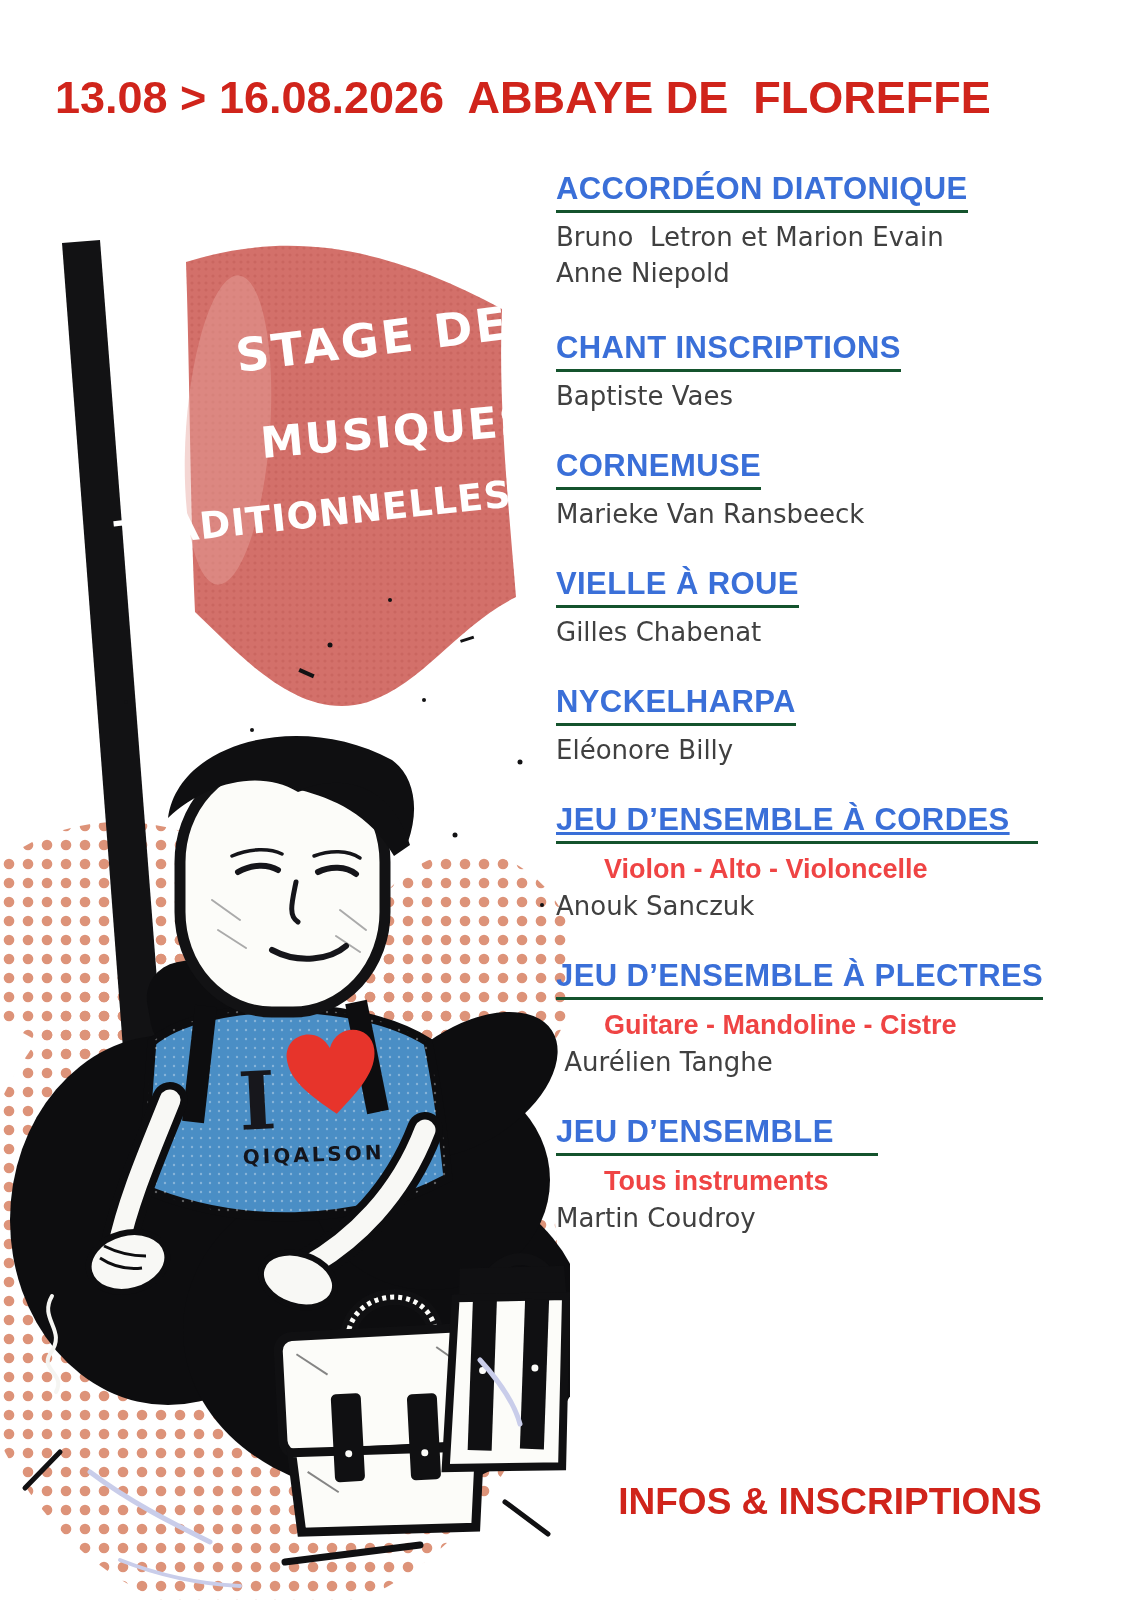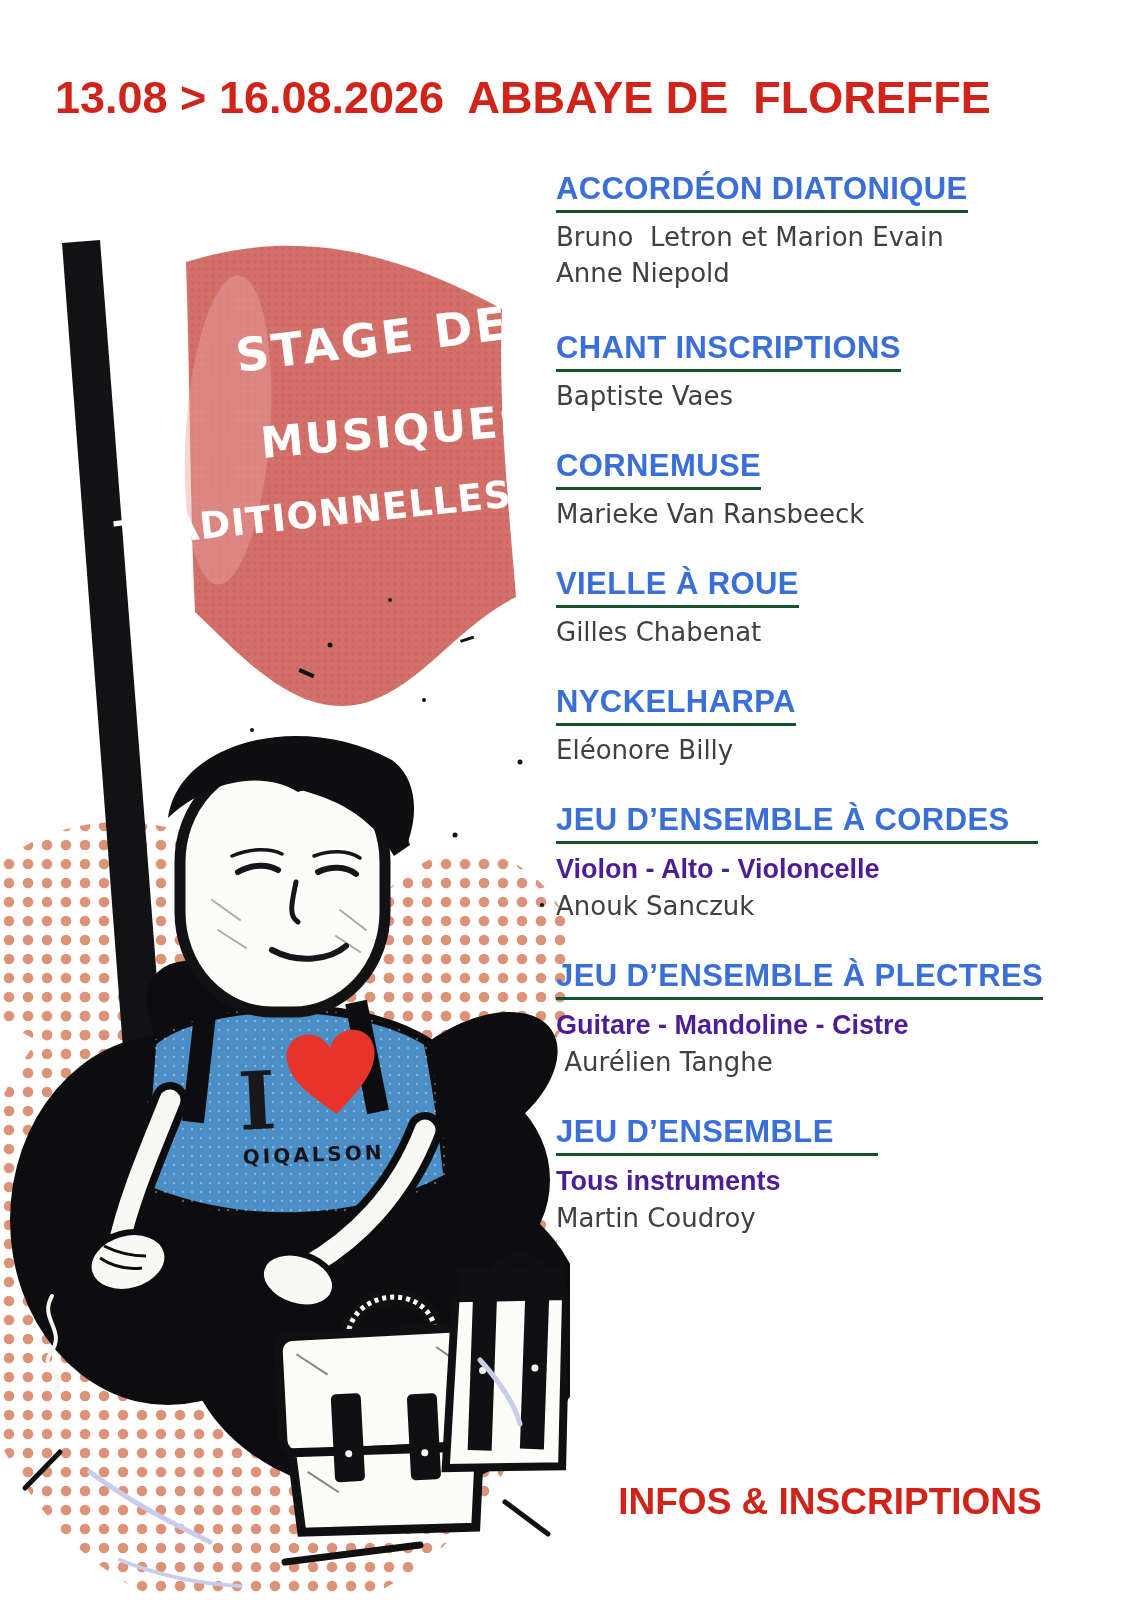--- a/index.html
+++ b/index.html
@@ -8,24 +8,24 @@
   
   .title-bar{position:absolute;left:55px;top:72px;white-space:pre;
              font:700 45px "Liberation Sans",sans-serif;color:#d0241b;letter-spacing:0px;}
   
   .col{position:absolute;left:556px;top:170px;width:552px;}
   .sec{margin-bottom:33px;}
   .sec.first{margin-bottom:38px;}
   .sec-title{display:inline-block;white-space:nowrap;
              font:700 31px "Liberation Sans",sans-serif;letter-spacing:.4px;line-height:38px;
              color:#3a6fd8;border-bottom:3px solid #14532d;padding-bottom:2px;}
-  .sec-title.ext1{padding-right:28px;}
+  .sec-title.ext1{padding-right:28px;text-decoration:underline;}
   .sec-title.ext2{padding-right:44px;}
   .sec-body{margin-top:6px;}
-  .sub{font:700 27px "Liberation Sans",sans-serif;color:#4c1d95;line-height:38px;white-space:pre;}
+  .sub{font:700 27px "Liberation Sans",sans-serif;color:#ef4444;line-height:38px;white-space:pre;margin-left:48px;}
   .name{font:400 26px "DejaVu Sans",sans-serif;color:#404040;line-height:36px;white-space:pre;}
   
   .footer{position:absolute;left:556px;top:1372px;width:548px;text-align:center;
           font:700 37px "Liberation Sans",sans-serif;color:#d0241b;line-height:52px;white-space:pre;}
   
   .illu{position:absolute;left:0;top:0;width:570px;height:1600px;}
 </style>
 </head>
 <body>
 

